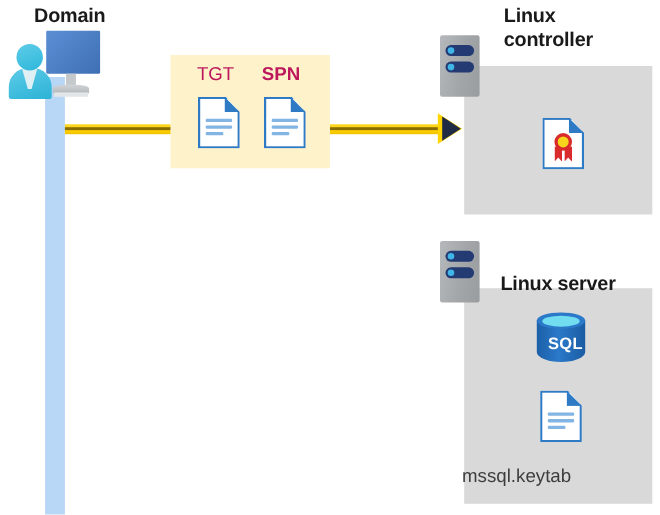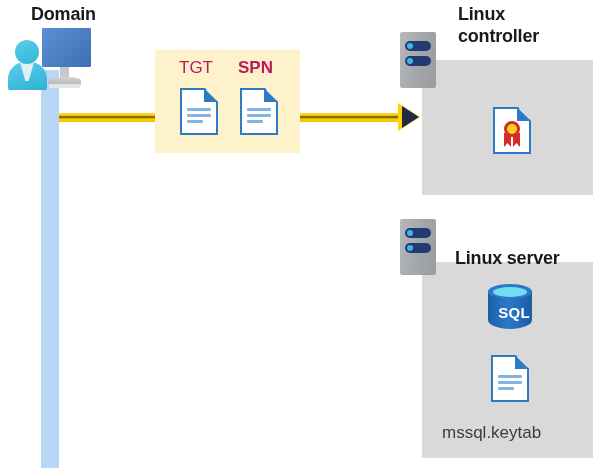--- a/index.html
+++ b/index.html
@@ -395,15 +395,15 @@
   </div>
 
   <div class="doc-icon" style="left:491px; top:355px;">
     <div class="doc-body"></div>
     <div class="doc-fold"></div>
     <div class="doc-line l1"></div>
     <div class="doc-line l2"></div>
     <div class="doc-line l3"></div>
   </div>
 
-  <div class="plain-label" style="left:442px; top:423px;">mssql.keytab</div>
+  <div class="plain-label" style="left:420px; top:423px;">mssql.keytab</div>
 
 </div>
 
 </body></html>

